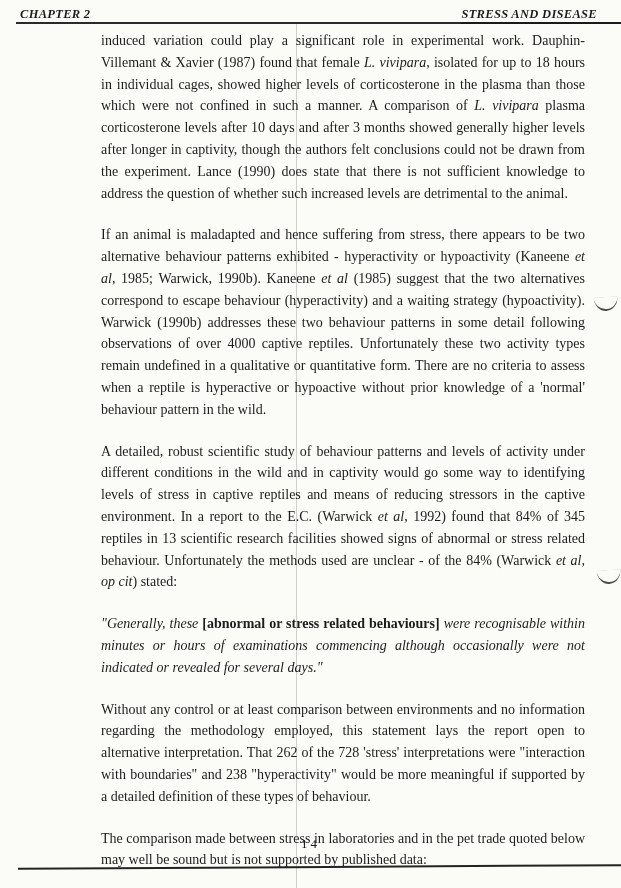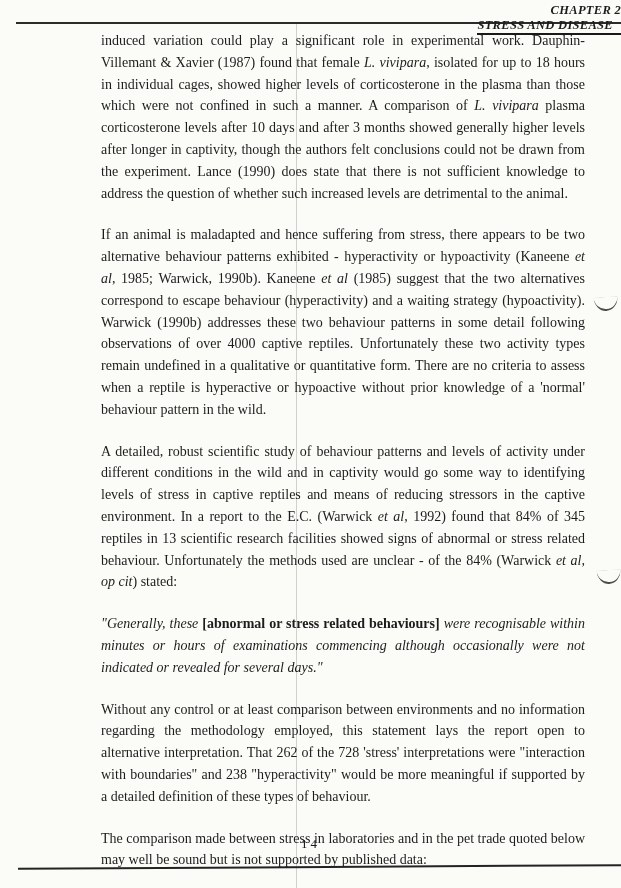--- a/index.html
+++ b/index.html
@@ -19,24 +19,23 @@
     left: 16px;
     right: 0;
     top: 3px;
     height: 19px;
     border-bottom: 2px solid #2b2b2b;
     display: flex;
     justify-content: space-between;
     align-items: flex-end;
     font-style: italic;
     font-size: 12.5px;
-    flex-direction: column;
   }
   .h-left { padding-left: 4px; font-weight: 600; letter-spacing: 0.3px; }
-  .h-right { padding-right: 8px; font-weight: 700; letter-spacing: 0.3px; border-bottom: 2px solid #1a1a1a; margin-bottom: -2px; }
+  .h-right { padding-right: 24px; font-weight: 700; letter-spacing: 0.3px; border-bottom: 2px solid #1a1a1a; margin-bottom: -2px; }
   
   .fold-line {
     position: absolute;
     left: 296px;
     top: 24px;
     bottom: 0;
     width: 1px;
     background: rgba(140, 140, 132, 0.38);
   }
   

